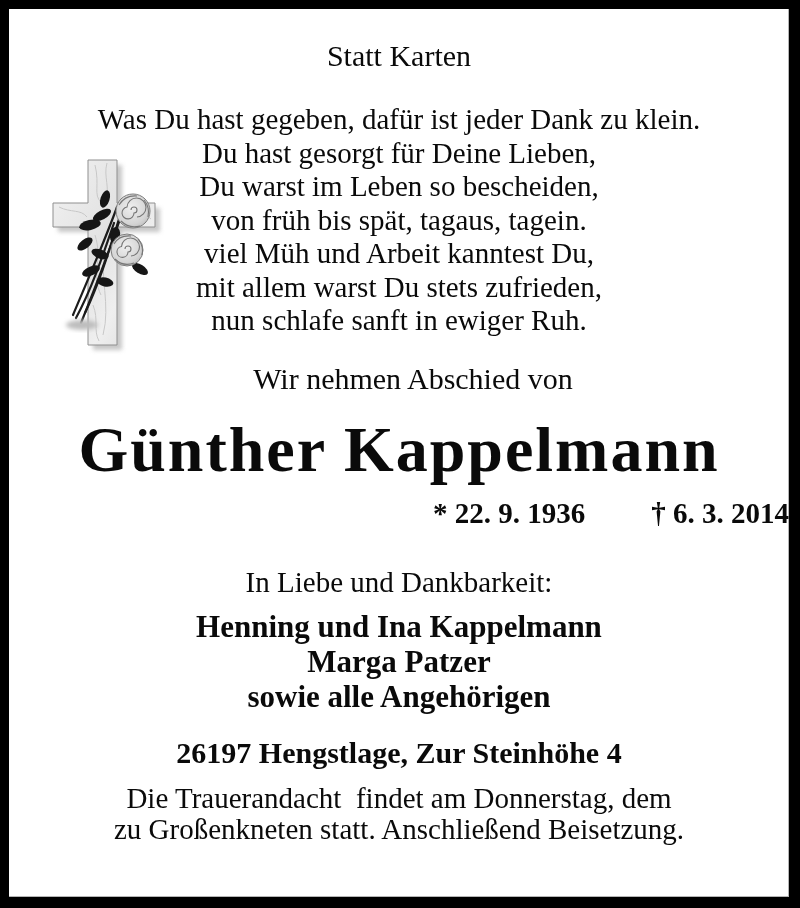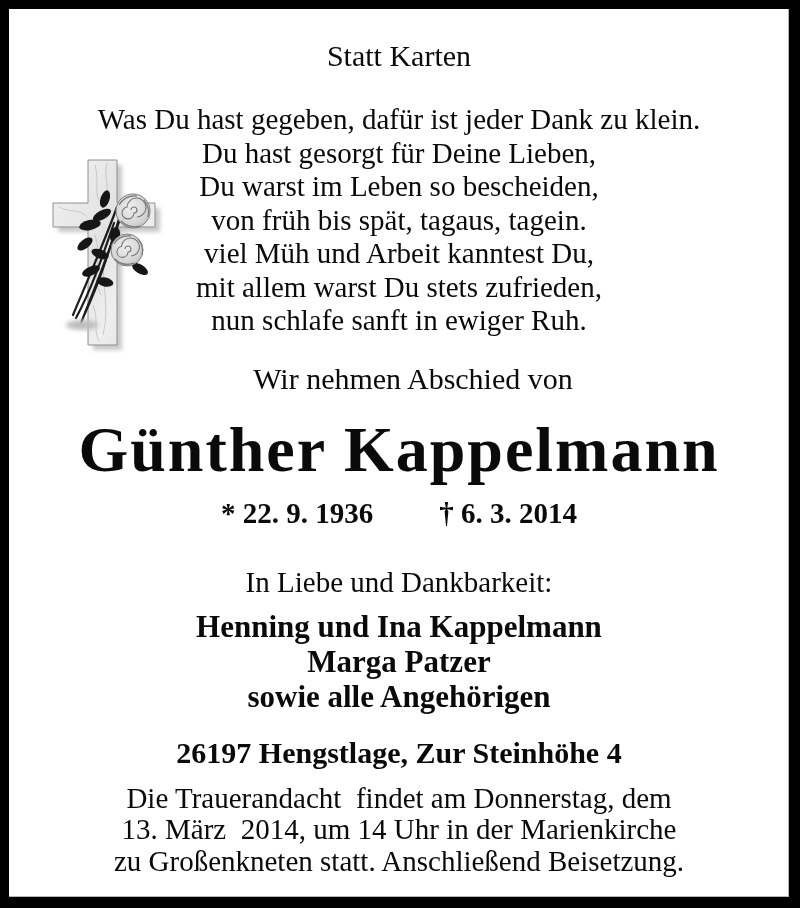--- a/index.html
+++ b/index.html
@@ -13,21 +13,21 @@
     overflow:hidden;
     font-family:"Liberation Serif","DejaVu Serif",serif;
     color:#0a0a0a;
     box-shadow:inset -1px -1px 0 #b5b5b5;
   }
   .content{position:relative;width:100%;height:100%;text-align:center;}
   .statt{margin-top:30px;font-size:30px;line-height:34px;}
   .poem{margin-top:30px;font-size:29px;line-height:33.5px;}
   .farewell{margin-top:24px;font-size:30px;line-height:34px;margin-left:28px;}
   .name{margin-top:22px;font-size:64px;line-height:1;font-weight:bold;letter-spacing:2px;}
-  .dates{margin-top:14px;display:flex;justify-content:center;gap:66px;
+  .dates{margin-top:14px;display:flex;justify-content:flex-end;gap:66px;
          font-size:29px;line-height:34px;font-weight:bold;}
   .love{margin-top:36px;font-size:29px;line-height:33px;}
   .mourners{margin-top:10px;font-size:31px;line-height:35px;font-weight:bold;text-align:center;}
   .address{margin-top:22px;font-size:30px;line-height:33px;font-weight:bold;}
   .service{margin-top:14px;font-size:29px;line-height:31.5px;}
   .service div{white-space:pre-wrap;}
   .cross-art{position:absolute;left:36px;top:146px;width:130px;height:200px;}
 </style>
 </head>
 <body>
@@ -136,18 +136,17 @@
     <div class="mourners">
       <div>Henning und Ina Kappelmann</div>
       <div>Marga Patzer</div>
       <div>sowie alle Angehörigen</div>
     </div>
 
     <div class="address">26197 Hengstlage, Zur Steinhöhe 4</div>
 
     <div class="service">
       <div>Die Trauerandacht  findet am Donnerstag, dem</div>
-      <div>13. März  2014, um 14 Uhr in der Marienkirche</div>
       <div>zu Großenkneten statt. Anschließend Beisetzung.</div>
     </div>
 
   </div>
 </div>
 
 </body></html>

